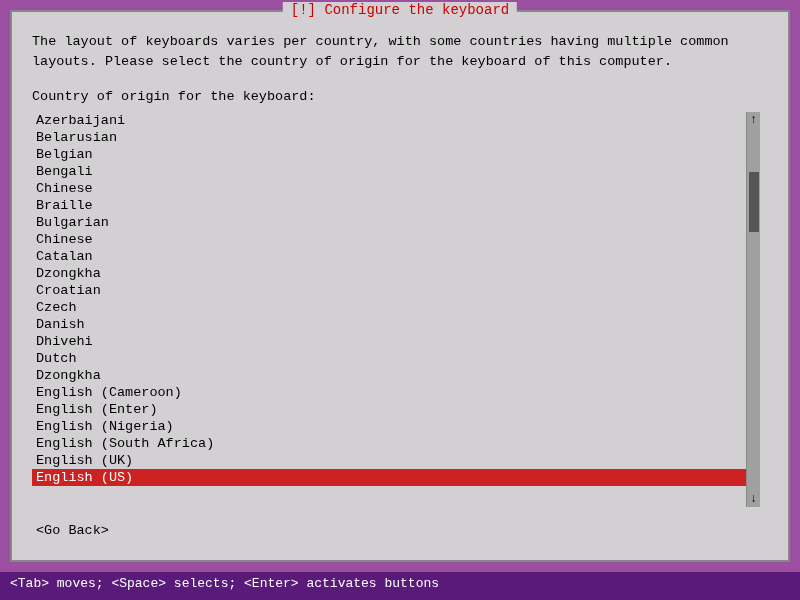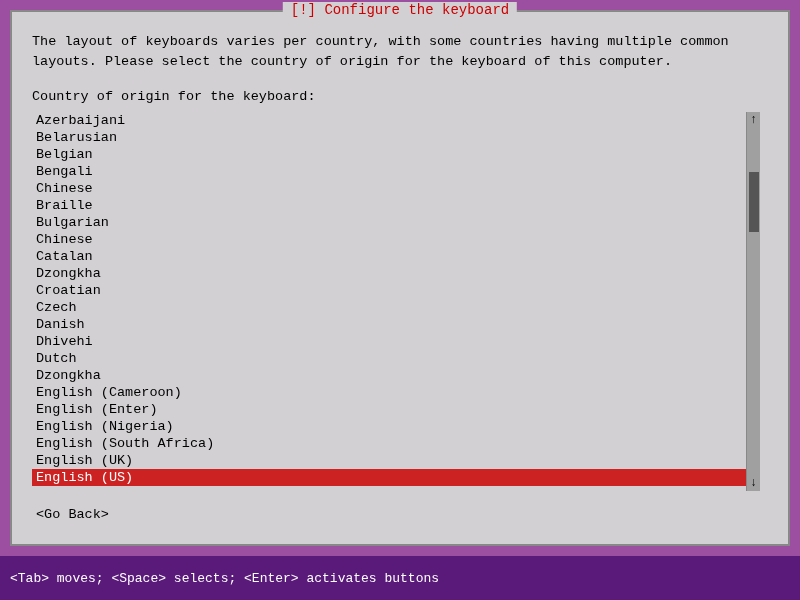--- a/index.html
+++ b/index.html
@@ -138,23 +138,22 @@
       cursor: pointer;
       font-size: 13.5px;
       padding: 2px 4px;
     }
 
     #status-bar {
       background-color: #5a1a7a;
       color: #fff;
       padding: 4px 10px;
       font-size: 13px;
-      height: 44px;
-      display: flex;
-      align-items: center;
+      height: 28px;
+      display: flex;
     }
   </style>
 </head>
 <body>
 
 <div id="main-window">
   <div id="title-bar">[!] Configure the keyboard</div>
 
   <div id="content">
     <div id="description">

